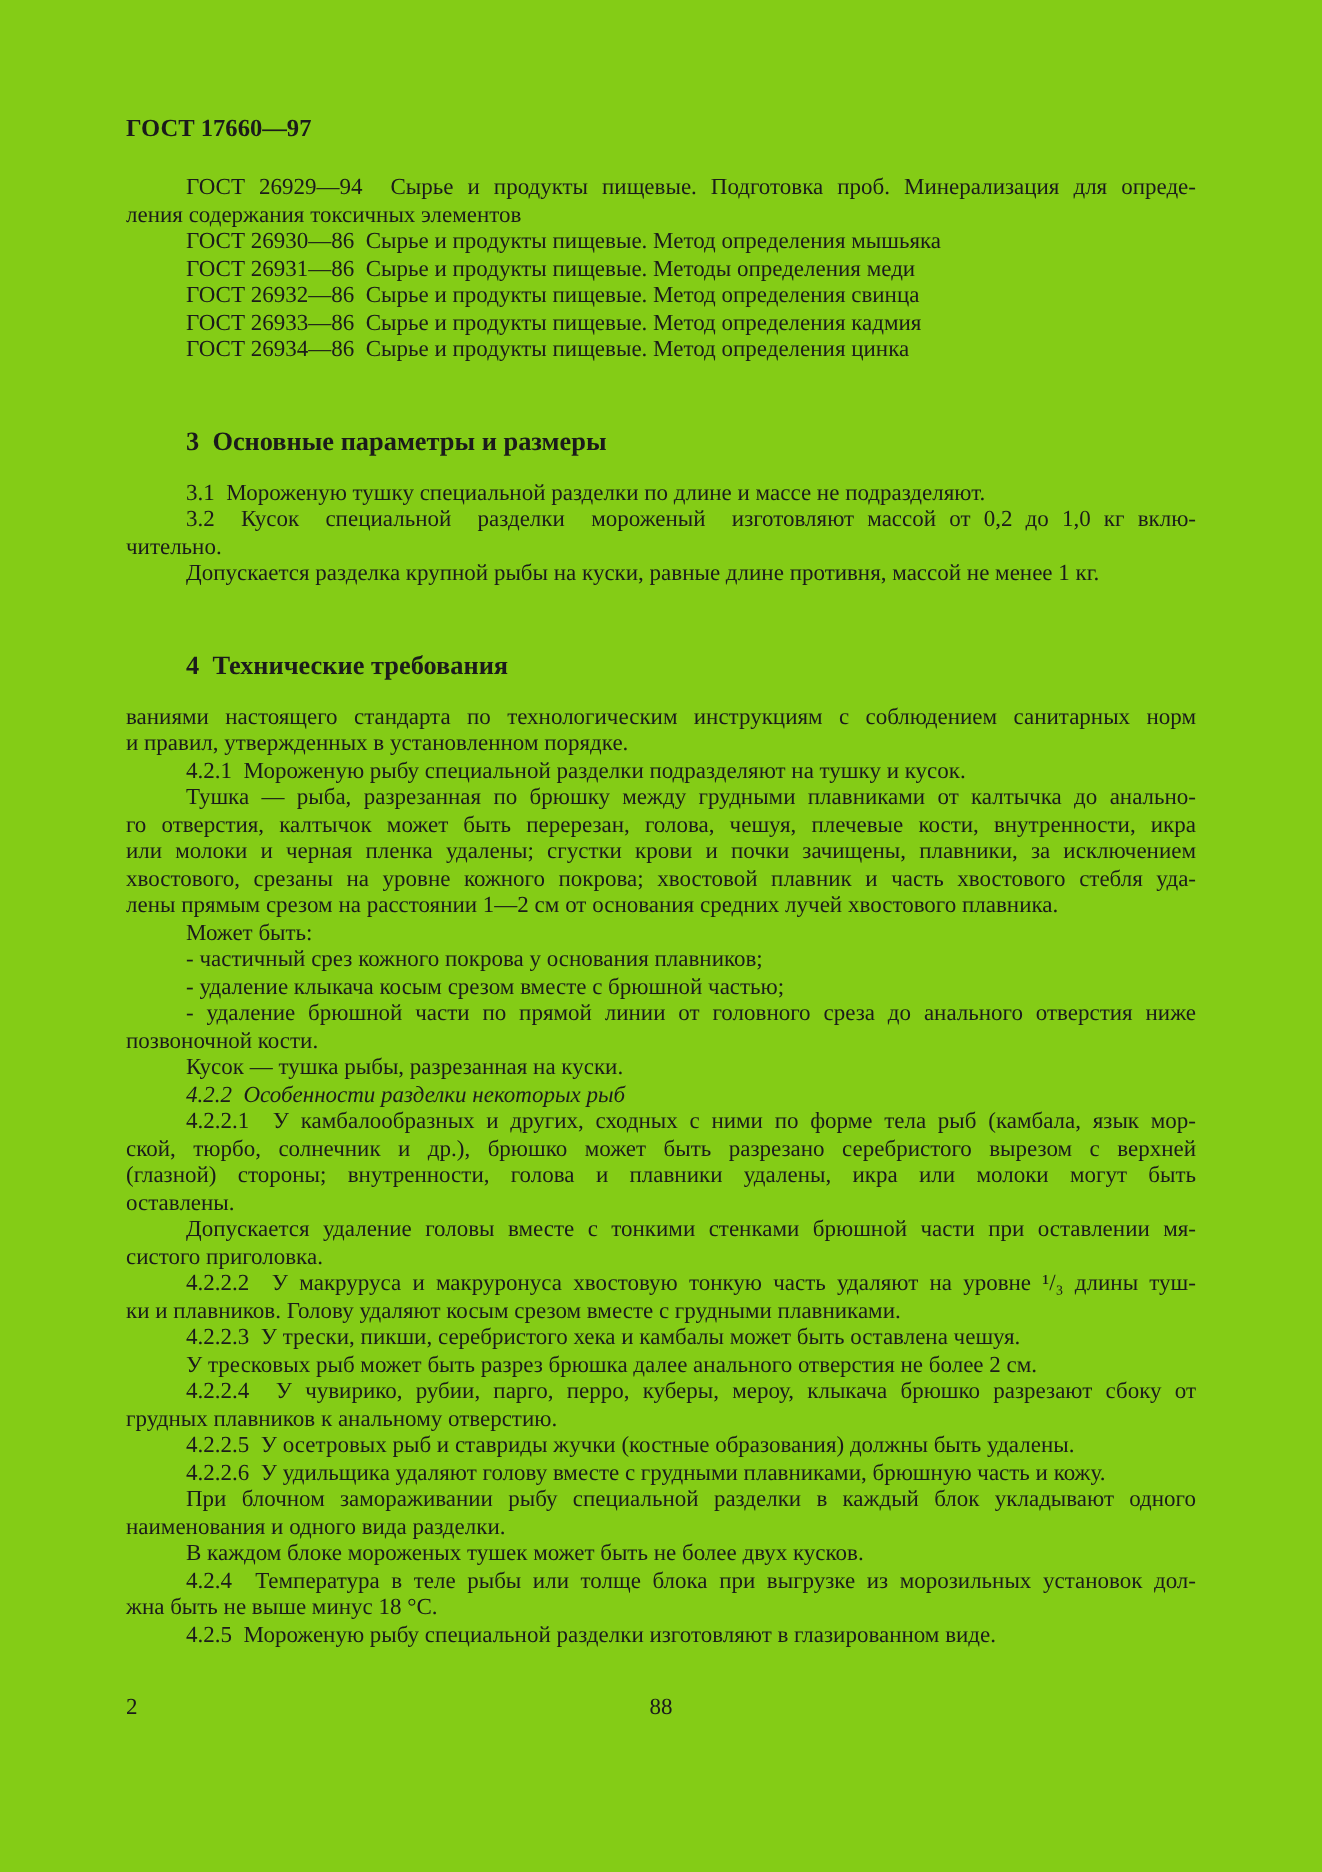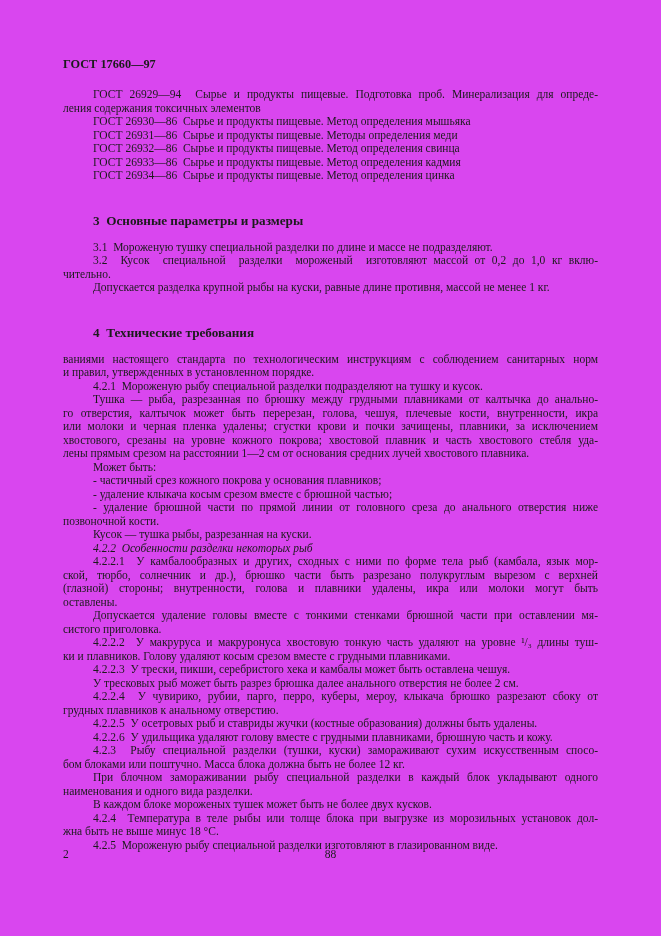--- a/index.html
+++ b/index.html
@@ -4,21 +4,21 @@
 <style>
   html, body {
     margin: 0;
     padding: 0;
     background: #ffffff;
   }
   .page {
     position: relative;
     width: 661px;
     height: 936px;
-    background: #d946ef;
+    background: #84cc16;
     font-family: "Liberation Serif", "DejaVu Serif", serif;
     color: #1b1b1b;
     overflow: hidden;
   }
   .doc {
     position: absolute;
     left: 63px;
     top: 57px;
     width: 535px;
   }
@@ -141,21 +141,21 @@
           <div class="line">позвоночной кости.</div>
         </div>
         <div class="para">
           <div class="line first">Кусок — тушка рыбы, разрезанная на куски.</div>
         </div>
         <div class="para italic">
           <div class="line first">4.2.2&nbsp; Особенности разделки некоторых рыб</div>
         </div>
         <div class="para">
           <div class="line first">4.2.2.1&nbsp; У камбалообразных и других, сходных с ними по форме тела рыб (камбала, язык мор-</div>
-          <div class="line">ской, тюрбо, солнечник и др.), брюшко части быть разрезано полукруглым вырезом с верхней</div>
+          <div class="line">ской, тюрбо, солнечник и др.), брюшко может быть разрезано серебристого вырезом с верхней</div>
           <div class="line">(глазной) стороны; внутренности, голова и плавники удалены, икра или молоки могут быть</div>
           <div class="line">оставлены.</div>
         </div>
         <div class="para">
           <div class="line first">Допускается удаление головы вместе с тонкими стенками брюшной части при оставлении мя-</div>
           <div class="line">систого приголовка.</div>
         </div>
         <div class="para">
           <div class="line first">4.2.2.2&nbsp; У макруруса и макруронуса хвостовую тонкую часть удаляют на уровне ¹/₃ длины туш-</div>
           <div class="line">ки и плавников. Голову удаляют косым срезом вместе с грудными плавниками.</div>
@@ -168,24 +168,20 @@
         </div>
         <div class="para">
           <div class="line first">4.2.2.4&nbsp; У чувирико, рубии, парго, перро, куберы, мероу, клыкача брюшко разрезают сбоку от</div>
           <div class="line">грудных плавников к анальному отверстию.</div>
         </div>
         <div class="para">
           <div class="line first">4.2.2.5&nbsp; У осетровых рыб и ставриды жучки (костные образования) должны быть удалены.</div>
         </div>
         <div class="para">
           <div class="line first">4.2.2.6&nbsp; У удильщика удаляют голову вместе с грудными плавниками, брюшную часть и кожу.</div>
-        </div>
-        <div class="para">
-          <div class="line first">4.2.3&nbsp; Рыбу специальной разделки (тушки, куски) замораживают сухим искусственным спосо-</div>
-          <div class="line">бом блоками или поштучно. Масса блока должна быть не более 12 кг.</div>
         </div>
         <div class="para">
           <div class="line first">При блочном замораживании рыбу специальной разделки в каждый блок укладывают одного</div>
           <div class="line">наименования и одного вида разделки.</div>
         </div>
         <div class="para">
           <div class="line first">В каждом блоке мороженых тушек может быть не более двух кусков.</div>
         </div>
         <div class="para">
           <div class="line first">4.2.4&nbsp; Температура в теле рыбы или толще блока при выгрузке из морозильных установок дол-</div>

